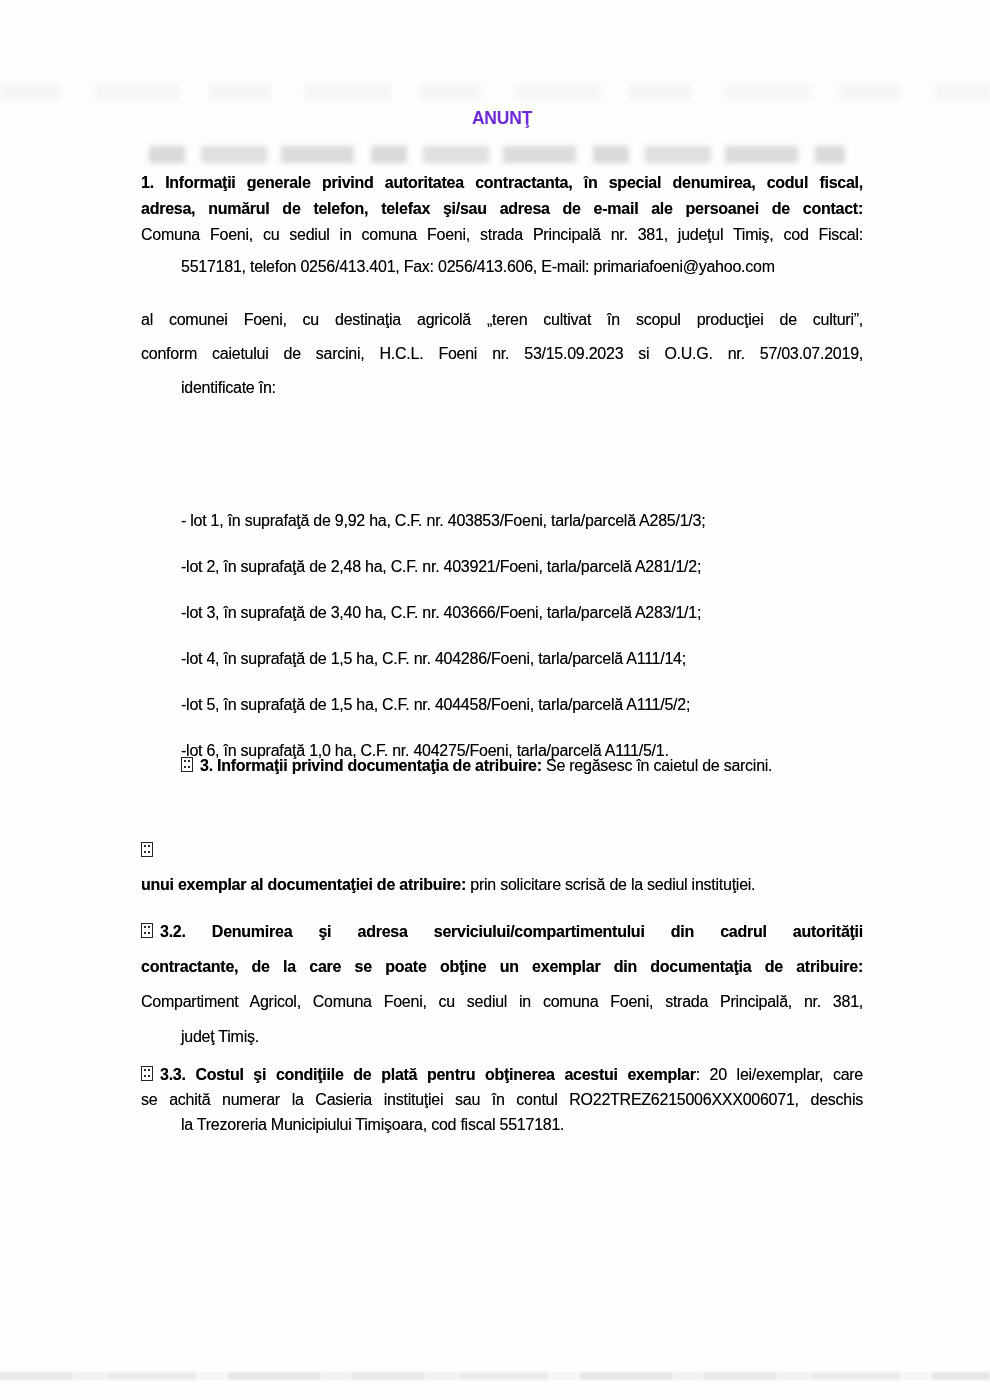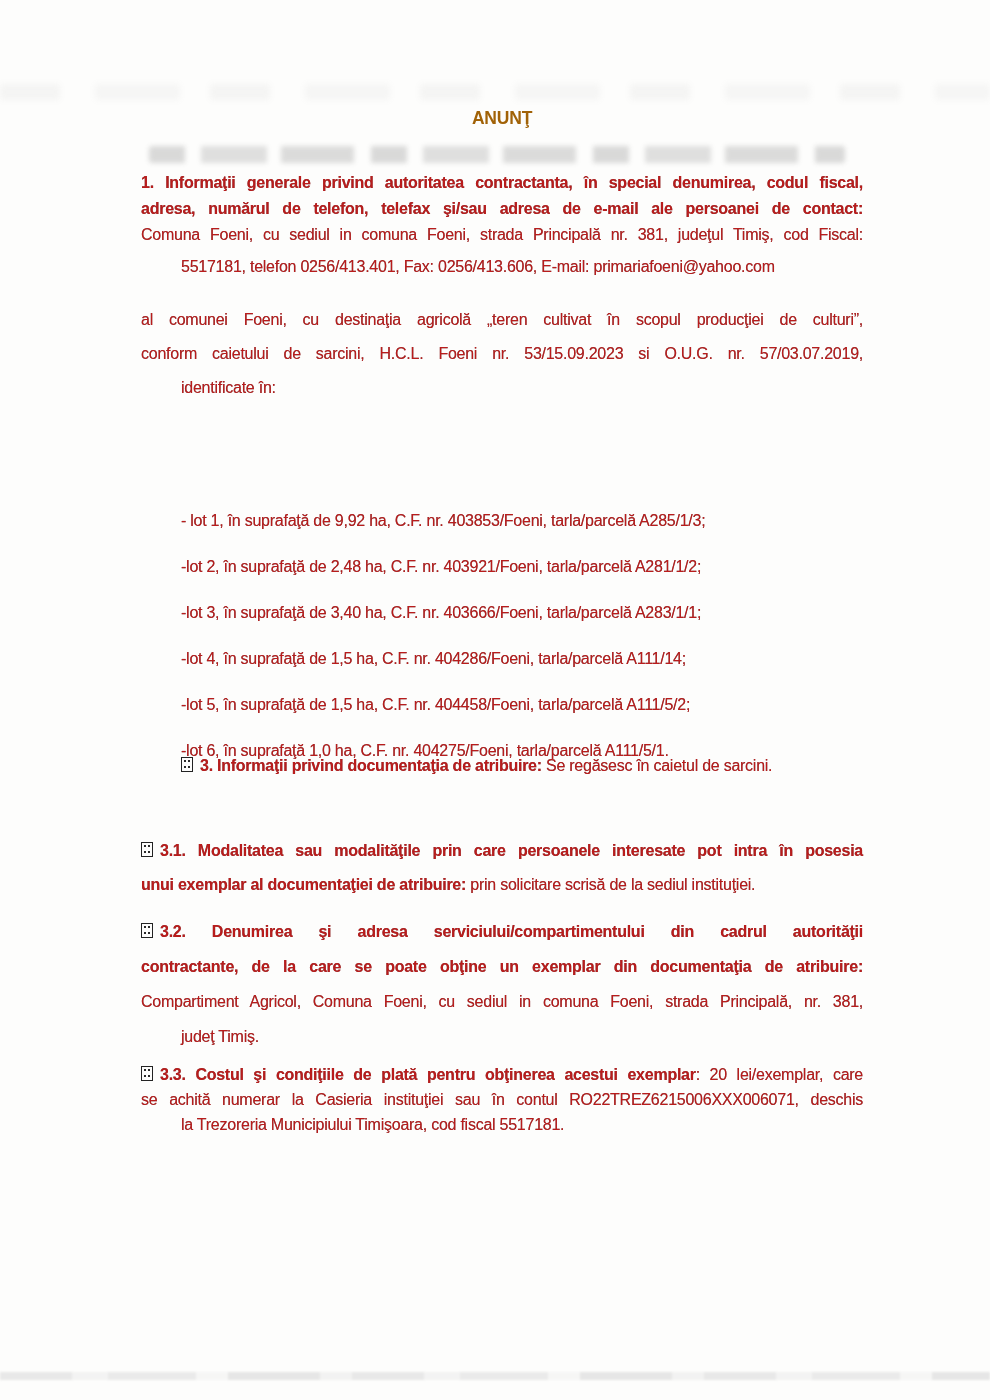--- a/index.html
+++ b/index.html
@@ -18,37 +18,37 @@
   .content {
     position: absolute;
     left: 141px; top: 0;
     width: 722px;
   }
   .para { position: absolute; left: 0; right: 0; }
   .line {
     font-size: 16px;
     line-height: 26px;
     letter-spacing: -0.25px;
-    color: #b91c1c;
+    color: #000000;
     text-shadow: 0 0 0.4px rgba(20,20,20,0.55);
   }
   .b { font-weight: bold; }
   .j { text-align: justify; text-align-last: justify; }
   .nw { white-space: nowrap; margin-left: 40px; }
   .lh34 .line, .line.lh34 { line-height: 34px; }
   .lh35 .line, .line.lh35 { line-height: 35px; }
   .lh25 .line, .line.lh25 { line-height: 25px; }
   .title {
     position: absolute;
     left: 0; width: 722px; top: 108px;
     text-align: center;
     font-size: 17.5px;
     font-weight: bold;
     letter-spacing: -0.2px;
-    color: #a16207;
+    color: #6d28d9;
   }
   
   .tofu {
     display: inline-block;
     width: 10px; height: 13px;
     border: 1.5px solid #232323;
     margin-right: 7px;
     vertical-align: -1px;
     background:
       linear-gradient(#2a2a2a 0 0) 1.5px 2px / 2px 2px no-repeat,
@@ -133,21 +133,21 @@
     </div>
 
     <div class="para" style="top:753px">
       <div class="line nw">
         <span class="tofu"></span><span class="b">3. Informaţii privind documentaţia de atribuire:</span><span> Se regăsesc în caietul de sarcini.</span>
       </div>
     </div>
 
     <div class="para" style="top:834px">
       <div class="line lh34 j">
-        <span class="tofu"></span><span class="b">3.1. Modalitatea sau modalităţile prin care persoanele interesate pot intra în posesia</span>
+        <span class="tofu"></span>
       </div>
       <div class="line lh34">
         <span class="b">unui exemplar al documentaţiei de atribuire:</span><span> prin solicitare scrisă de la sediul instituţiei.</span>
       </div>
     </div>
 
     <div class="para" style="top:914px">
       <div class="line lh35 j">
         <span class="tofu"></span><span class="b">3.2. Denumirea şi adresa serviciului/compartimentului din cadrul autorităţii</span>
       </div>

